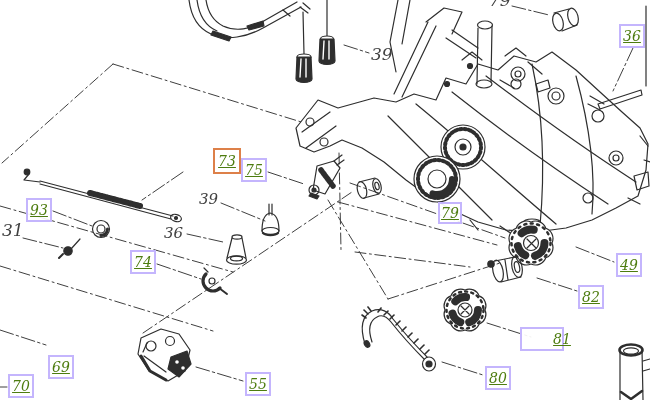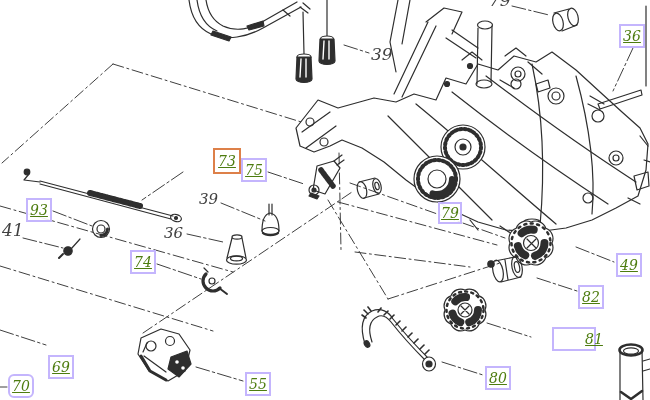--- a/index.html
+++ b/index.html
@@ -279,25 +279,25 @@
     <path d="M512,6 L549,15"></path>
   </g>
 </svg>
 
 <div class="callout orange" style="left:181px;top:148px;margin-left:32px;">73</div>
 <div class="callout" style="left:619px;top:24px;">36</div>
 <div class="callout" style="left:241px;top:158px;">75</div>
 <div class="callout" style="left:26px;top:198px;">93</div>
 <div class="callout" style="left:130px;top:250px;">74</div>
 <div class="callout" style="left:48px;top:342px;margin-top:13px;">69</div>
-<div class="callout" style="left:8px;top:374px;border-radius:6px;">70</div>
+<div class="callout" style="left:8px;top:374px;">70</div>
 <div class="callout" style="left:245px;top:372px;">55</div>
 <div class="callout" style="left:438px;top:202px;width:24px;height:22px;">79</div>
 <div class="callout" style="left:616px;top:253px;">49</div>
 <div class="callout" style="left:578px;top:285px;">82</div>
-<div class="callout" style="left:552px;top:327px;padding-left:40px;">81</div>
+<div class="callout" style="left:520px;top:327px;padding-left:40px;">81</div>
 <div class="callout" style="left:485px;top:366px;">80</div>
 
 <div class="plain big" style="left:371px;top:44px;">39</div>
 <div class="plain" style="left:199px;top:190px;">39</div>
-<div class="plain big" style="left:2px;top:220px;">41</div>
+<div class="plain big" style="left:2px;top:220px;">31</div>
 <div class="plain" style="left:164px;top:224px;">36</div>
 <div class="plain big" style="left:489px;top:-10px;">79</div>
 
 </body></html>

